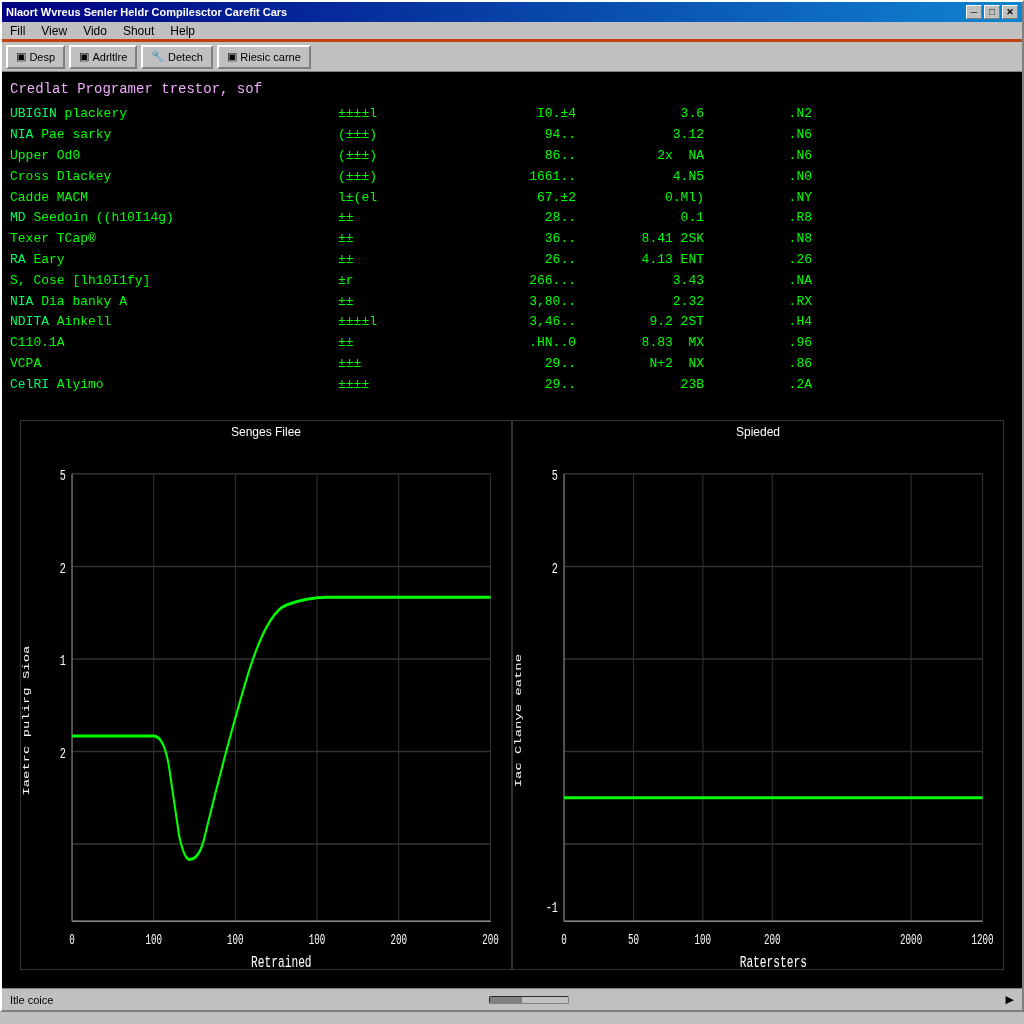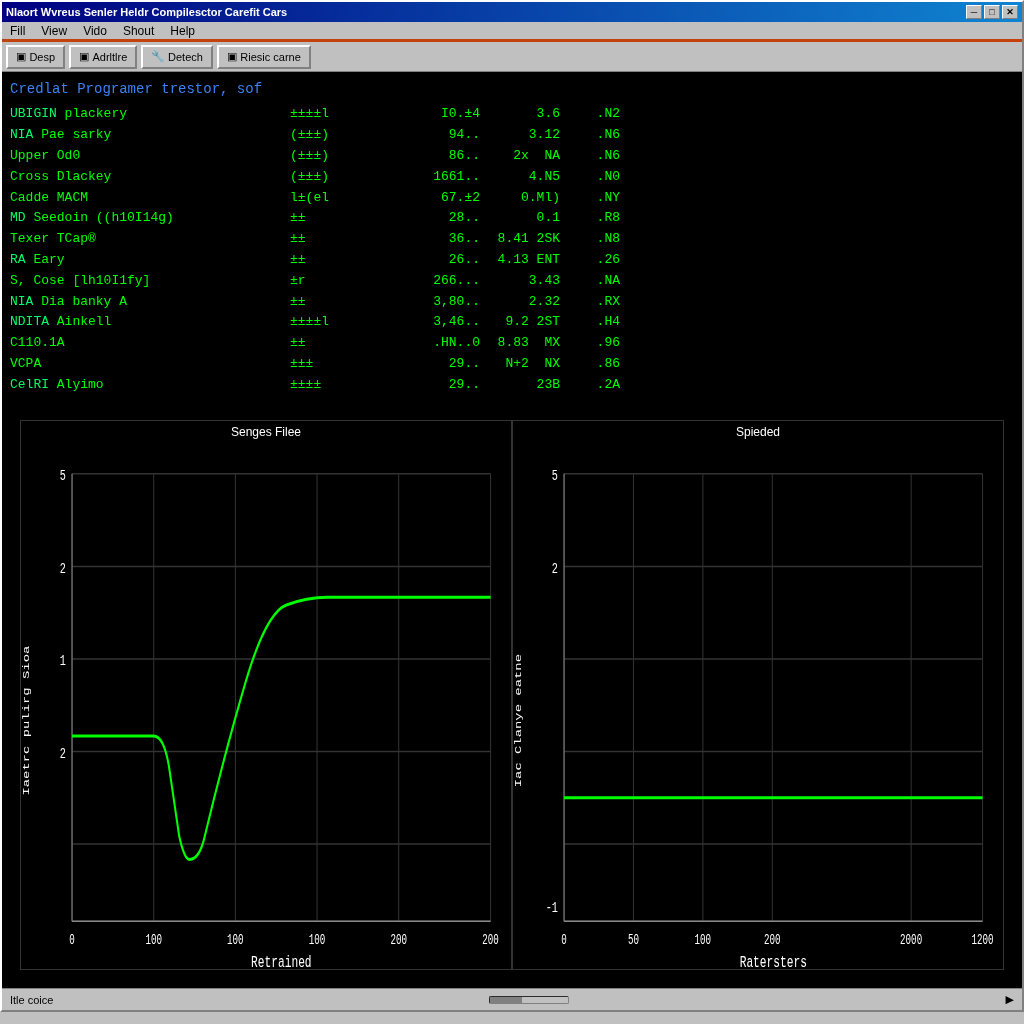--- a/index.html
+++ b/index.html
@@ -109,25 +109,26 @@
       flex: 0 0 auto;
       padding: 6px 8px;
       color: #00ff00;
       font-family: 'Courier New', monospace;
       font-size: 13px;
       line-height: 1.6;
     }
     .header-line {
       font-size: 14px;
       margin-bottom: 4px;
-      color: #3b82f6;
+      color: #f0abfc;
     }
     .data-row {
       display: flex;
       align-items: baseline;
+      gap: 48px;
     }
     .data-row .col-name {
       width: 280px;
       color: #00ff00;
     }
     .data-row .col-name .highlight {
       color: #00ff66;
     }
     .data-row .col-sym {
       width: 90px;

